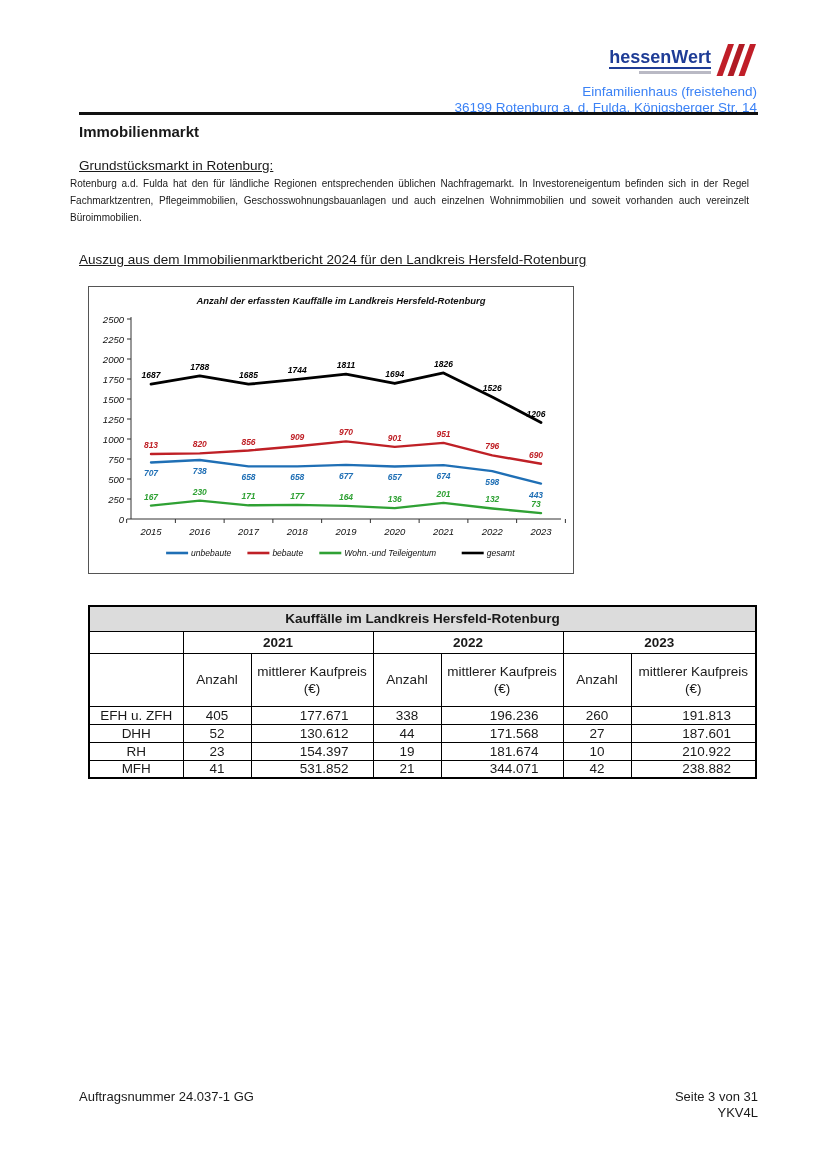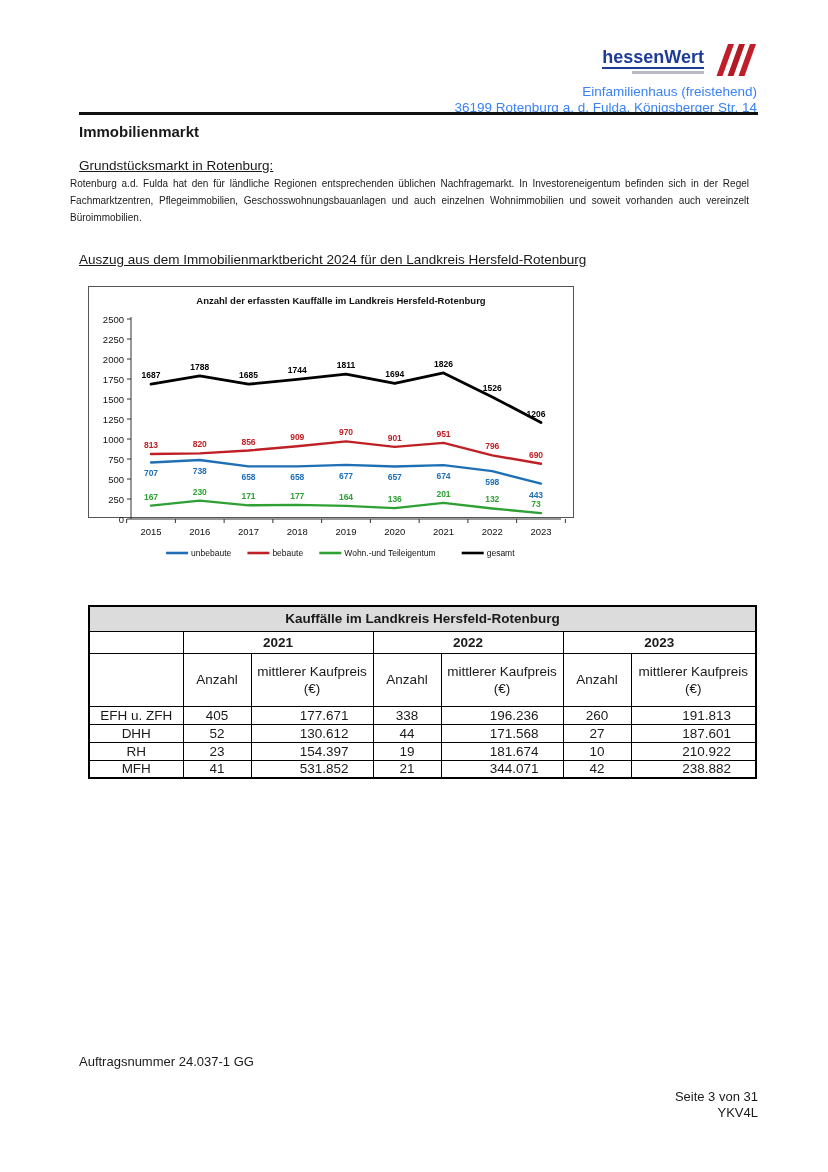--- a/index.html
+++ b/index.html
@@ -4,58 +4,58 @@
 <style>
   * { margin:0; padding:0; box-sizing:border-box; }
   body { background:#888; font-family:"Liberation Sans", sans-serif; }
   .page {
     position:relative; width:828px; height:1172px; margin:0 auto;
     background:#ffffff; color:#1a1a1a; overflow:hidden;
   }
   
   .header-block { position:absolute; top:42px; left:79px; width:678px;
     display:flex; flex-direction:column; align-items:flex-end; }
-  .logo { display:flex; align-items:flex-start; gap:11px; }
+  .logo { display:flex; align-items:flex-start; gap:4px; }
   .logo-textwrap { display:flex; flex-direction:column; align-items:flex-end; padding-top:6px; }
   .logo-text { font-size:18px; font-weight:bold; color:#1e3c96; line-height:18px;
     border-bottom:2px solid #1e3c96; padding-bottom:1px; }
   .logo-tagline { width:72px; height:3px; background:#b9b9c4; margin-top:2px; }
   .hdr-line { font-size:13.5px; color:#3b82f6; line-height:16px; text-align:right; }
   .prop-type { margin-top:4px; }
   .rule { position:absolute; top:112px; left:79px; width:679px; height:3px; background:#111; }
   
   .page-title { position:absolute; top:123px; left:79px; font-size:15px; font-weight:bold; }
   .section-heading { position:absolute; top:158px; left:79px; font-size:13.5px;
     text-decoration:underline; }
   .paragraph { position:absolute; top:175px; left:70px; width:679px; font-size:10px;
     line-height:17px; text-align:justify; }
   .excerpt-heading { position:absolute; top:252px; left:79px; font-size:13.5px;
     text-decoration:underline; }
   
-  .chart-box { position:absolute; top:286px; left:88px; width:486px; height:232px;
-    border:1px solid #555; background:#fff; }
+  .chart-box { position:absolute; top:286px; left:88px; width:486px; height:288px;
+    border:1px solid #555; background:#fff;font-style:italic; }
   .chart-box svg { display:block; }
   .ct { font-size:9.5px; font-weight:bold; fill:#111; text-anchor:middle; }
   .ytick { font-size:9.5px; fill:#111; text-anchor:end; }
   .xtick { font-size:9.5px; fill:#111; text-anchor:middle; }
   .dlabel { font-size:8.5px; font-weight:bold; text-anchor:middle; }
   .ltext { font-size:8.5px; fill:#111; }
   .axis { stroke:#333; stroke-width:1; }
   
   .kauf-table { position:absolute; top:605px; left:88px; border-collapse:collapse;
     table-layout:fixed; width:667px; font-size:13.5px; border:2px solid #000; }
   .kauf-table td, .kauf-table th { border:1px solid #000; text-align:center;
     vertical-align:middle; font-weight:normal; overflow:hidden;margin-left:27px; }
   .kauf-table .t-title { background:#dcdcdc; font-weight:bold; height:25px; }
   .kauf-table .t-year { font-weight:bold; height:22px; }
   .kauf-table .t-sub { height:53px; line-height:17px; }
   .kauf-table .t-data td { height:18px; }
   .kauf-table td.num-right { text-align:right; padding-right:24px; }
   
-  .footer-left { position:absolute; top:1054px; left:79px; font-size:13px; }
+  .footer-left { position:absolute; top:1089px; left:79px; font-size:13px; }
   .footer-right { position:absolute; top:1089px; left:79px; width:679px;
     text-align:right; font-size:13px; line-height:16px; }
 </style>
 </head>
 <body>
 
 <div class="page">
 
   <div class="header-block">
     <div class="logo">

